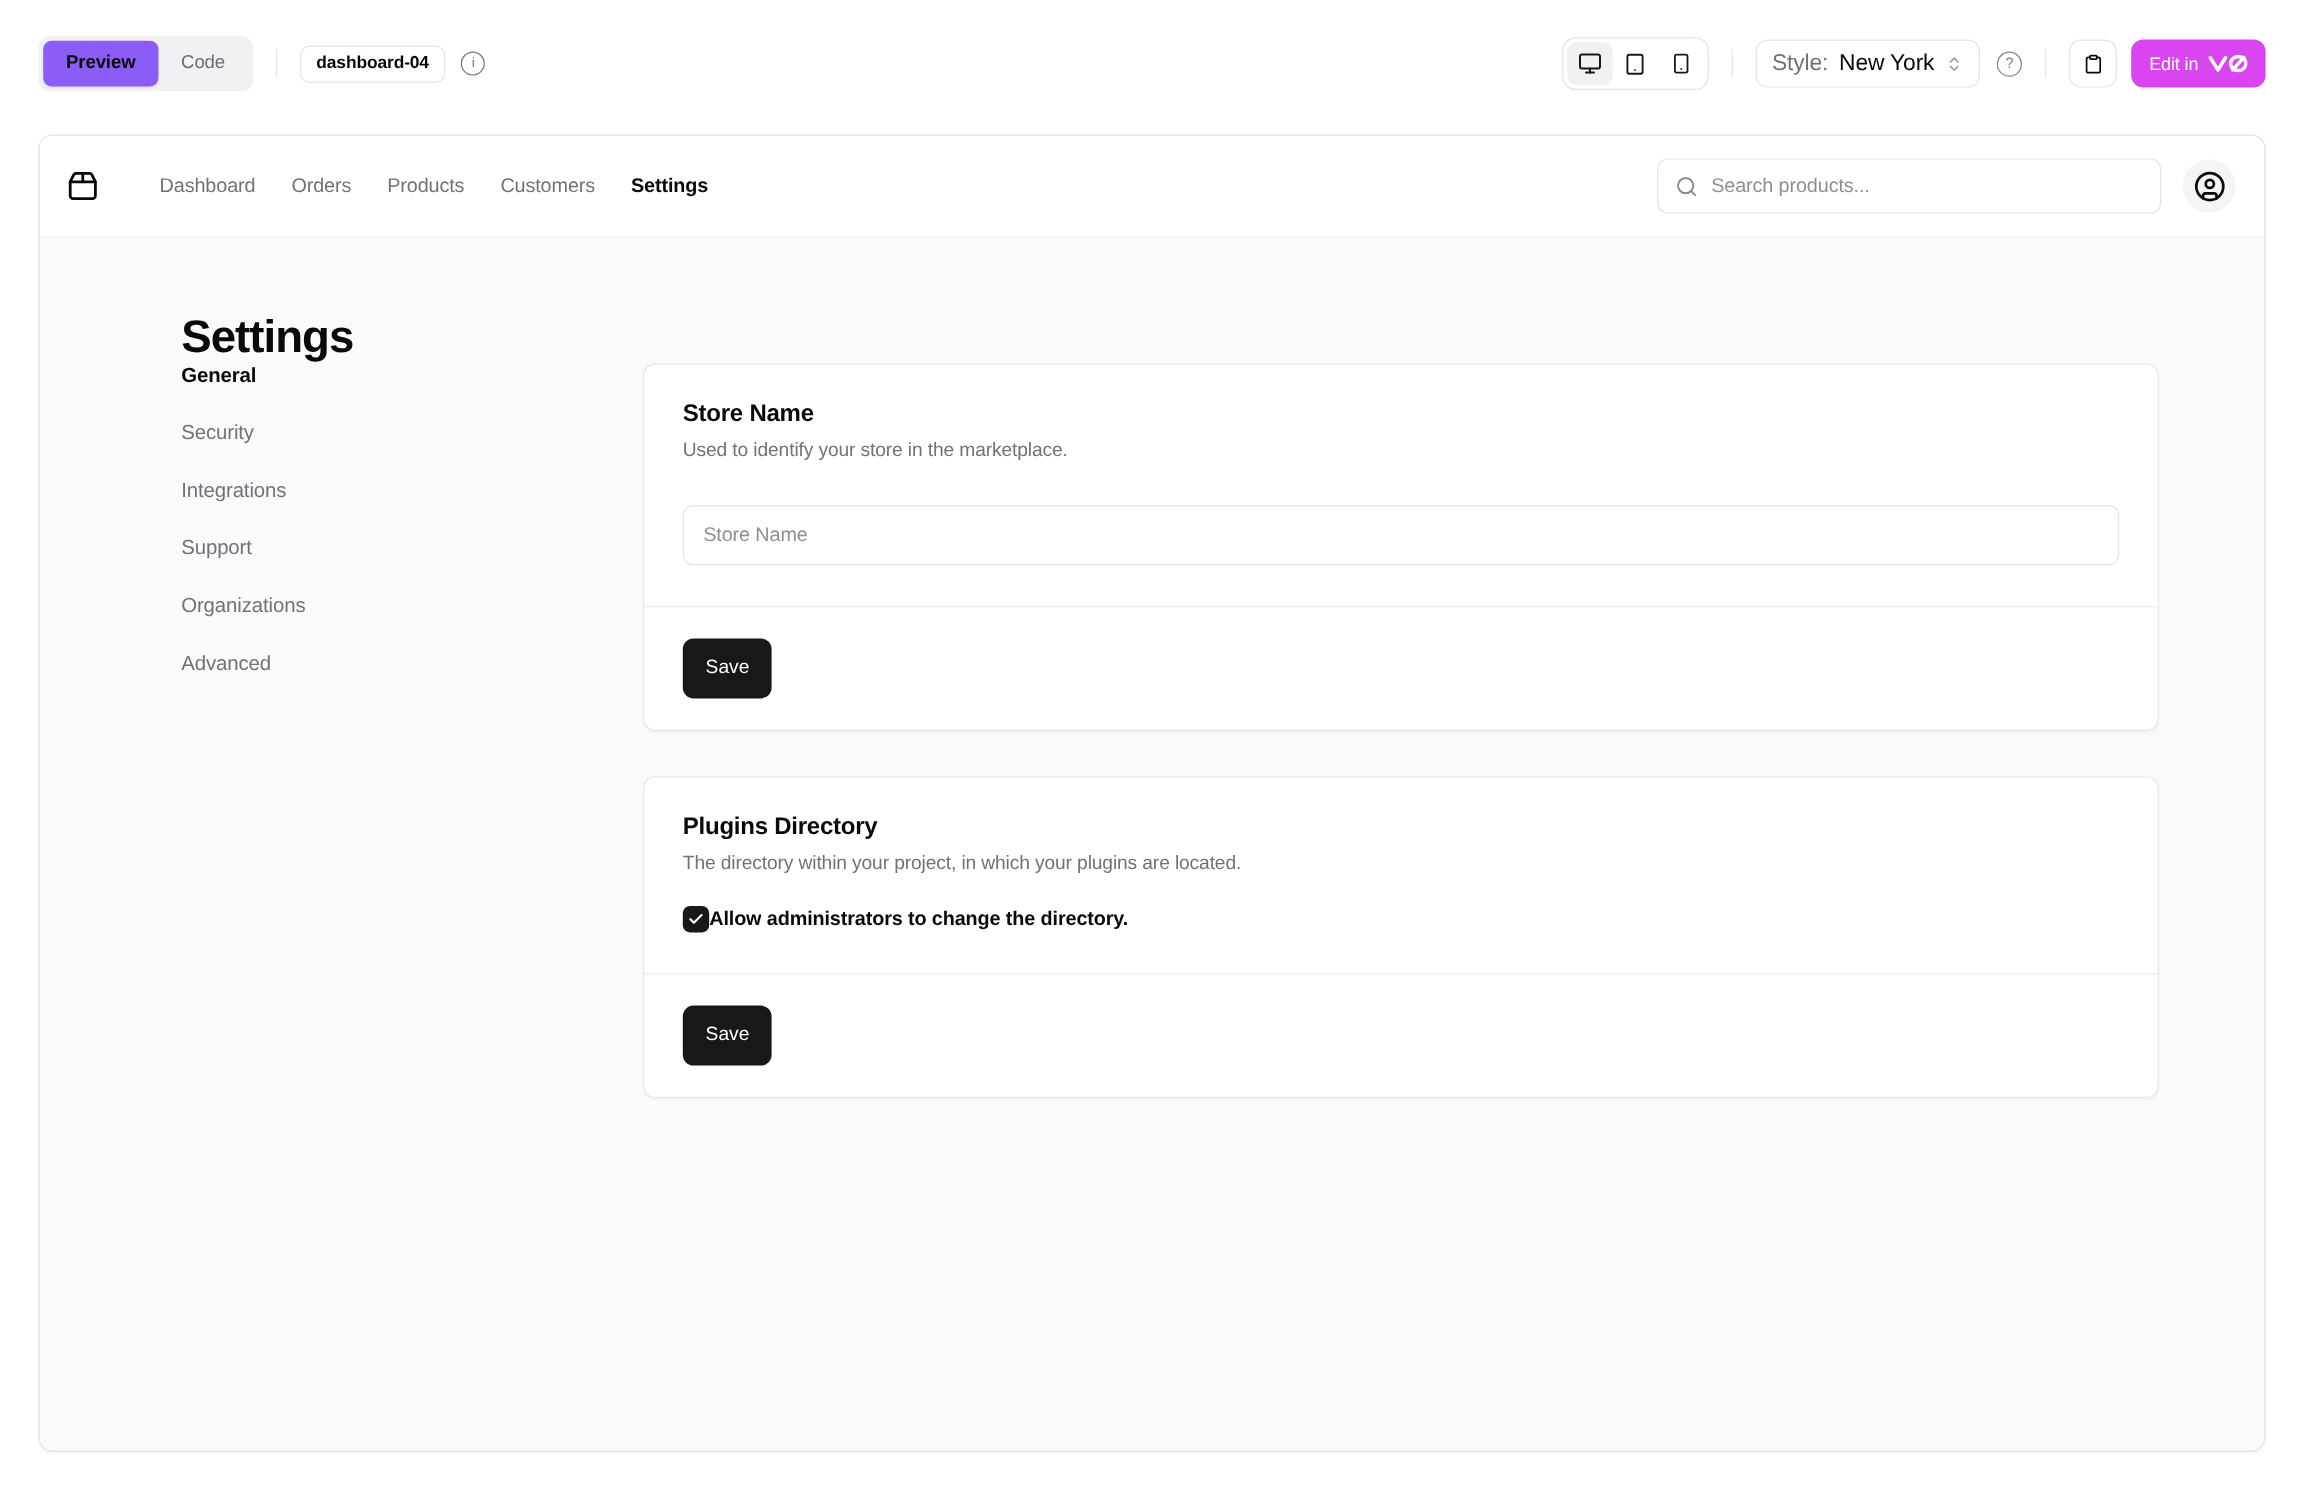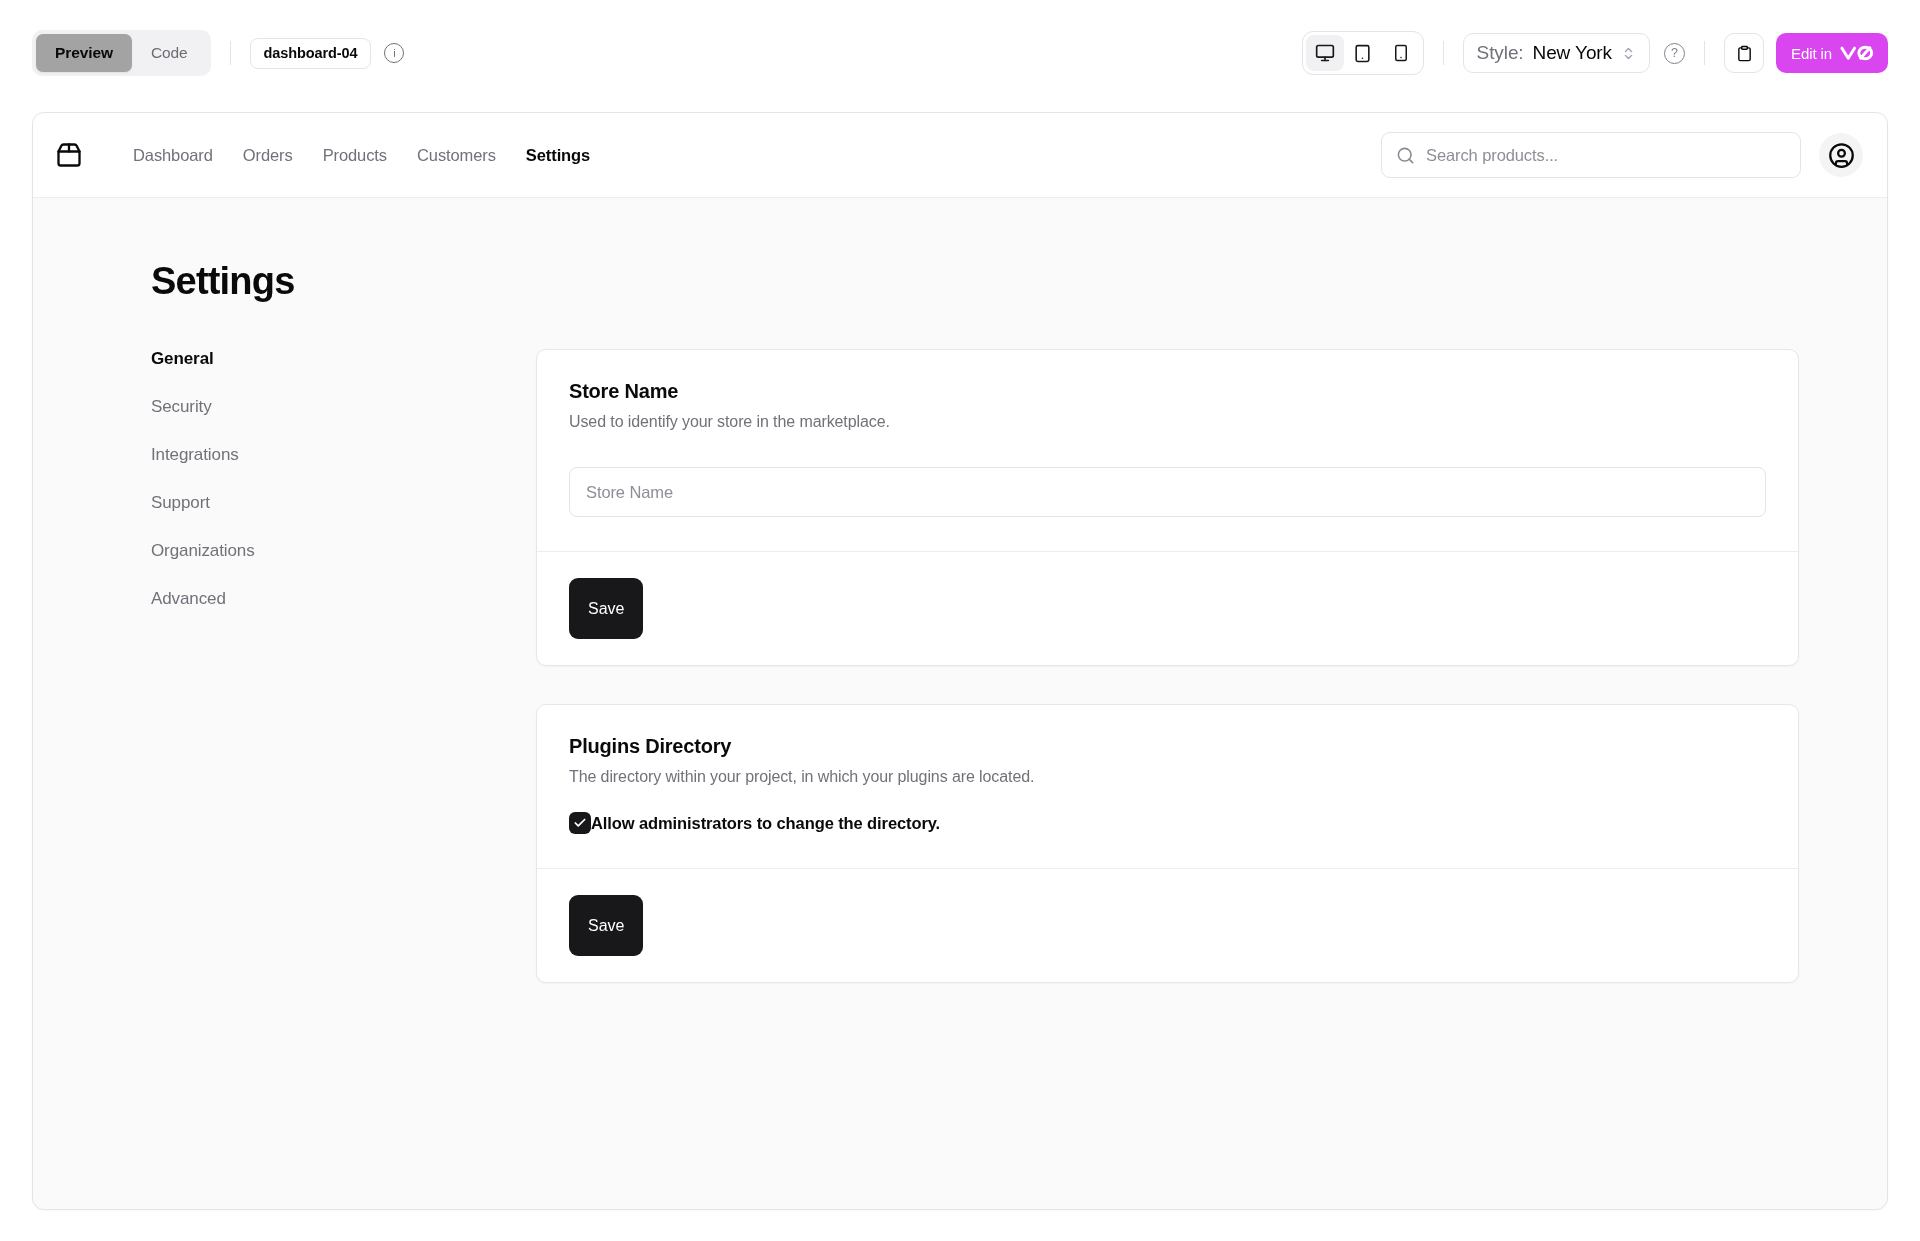--- a/index.html
+++ b/index.html
@@ -4,21 +4,21 @@
 <style>
   * { margin:0; padding:0; box-sizing:border-box; }
   html,body { width:1920px; height:1241px; background:#ffffff; overflow:hidden; }
   body { font-family:"Liberation Sans","DejaVu Sans",sans-serif; color:#0a0a0a; letter-spacing:-0.1px; }
   svg { display:block; }
 
   
   .topbar { margin:30px 32px 0; height:46px; display:flex; align-items:center; }
   .seg { background:#f1f1f3; border-radius:10px; padding:4px; display:flex; align-items:stretch; height:46px; }
   .seg-item { display:flex; align-items:center; padding:0 19px; border-radius:7px; font-size:15.5px; cursor:pointer; }
-  .seg-item.active { background:#a3a3a3; color:#09090b; font-weight:600; box-shadow:0 1px 2px rgba(0,0,0,.07); }
+  .seg-item.active { background:#8b5cf6; color:#09090b; font-weight:600; box-shadow:0 1px 2px rgba(0,0,0,.07); }
   .seg-item.inactive { color:#6b6b74; font-weight:400; }
   .tb-divider { width:1px; height:24px; background:#e4e4e7; margin:0 19px; }
   .badge { border:1px solid #e4e4e7; border-radius:8px; height:31px; display:flex; align-items:center; padding:0 13px; font-size:14.5px; font-weight:700; color:#09090b; background:#fff; }
   .ring-icon { border-radius:50%; display:flex; align-items:center; justify-content:center; color:#71717a; font-weight:400; background:transparent; }
   .info-ic { width:20px; height:20px; border:1.4px solid #71717a; font-size:11.5px; margin-left:13px; font-style:normal; }
   .help-ic { width:21px; height:21px; border:1.4px solid #81818a; font-size:12.5px; margin:0 0 0 14px; color:#81818a; }
   .tb-right { margin-left:auto; display:flex; align-items:center; }
   .device-group { border:1px solid #e4e4e7; border-radius:11px; padding:3px; display:flex; height:44px; background:#fff; }
   .device { width:38px; height:36px; display:flex; align-items:center; justify-content:center; border-radius:8px; color:#18181b; cursor:pointer; }
   .device.active { background:#f1f1f3; }
@@ -35,37 +35,37 @@
   .nav-links { display:flex; align-items:center; gap:30px; font-size:16.5px; }
   .nav-link { color:#71717a; cursor:pointer; }
   .nav-link.active { color:#09090b; font-weight:600; }
   .search-box { margin-left:auto; width:420px; height:46px; border:1px solid #e4e4e7; border-radius:9px; display:flex; align-items:center; gap:11px; padding:12px 14px; background:#fff; color:#898992; }
   .search-box input { border:none; outline:none; flex:1; font-size:16.5px; font-family:inherit; color:#0a0a0a; background:transparent; letter-spacing:-0.1px; }
   .search-box input::placeholder { color:#8e8e97; }
   .avatar-btn { margin-left:18px; width:44px; height:44px; border-radius:50%; background:#f4f4f5; display:flex; align-items:center; justify-content:center; color:#0a0a0a; cursor:pointer; }
 
   .content { height:calc(100% - 85px); background:#fafafa; padding:62px 88px 0 118px; }
   .page-title { font-size:38px; font-weight:700; letter-spacing:-0.8px; color:#0a0a0a; }
-  .layout { display:grid; grid-template-columns:385px 1fr; margin-top:46px; align-items:start; }
+  .layout { display:grid; grid-template-columns:385px 1fr; align-items:start; }
   .sidenav { display:flex; flex-direction:column; gap:28px; font-size:17px; }
   .sidenav-item { color:#71717a; cursor:pointer; }
   .sidenav-item.active { color:#09090b; font-weight:700; }
 
   .card { background:#ffffff; border:1px solid #e7e7ea; border-radius:10px; box-shadow:0 1px 2px rgba(0,0,0,.04); }
   .card + .card { margin-top:38px; }
   .card-body { padding:30px 32px 34px; }
   .card-title { font-size:20px; font-weight:700; color:#0a0a0a; letter-spacing:-0.2px; }
   .card-desc { margin-top:10px; font-size:16px; color:#71717a; }
   .text-input { margin-top:36px; width:100%; height:50px; border:1px solid #e4e4e7; border-radius:8px; padding:0 16px; font-size:16.5px; font-family:inherit; color:#0a0a0a; outline:none; background:#fff; letter-spacing:-0.1px; }
   .text-input::placeholder { color:#8e8e97; }
   .check-row { margin-top:26px; display:flex; align-items:center; }
   .checkbox { width:22px; height:22px; background:#18181b; border-radius:6px; display:flex; align-items:center; justify-content:center; color:#fff; cursor:pointer; flex:none; }
   .check-label { font-size:16.5px; font-weight:600; color:#0a0a0a; }
   .card-footer { border-top:1px solid #ededf0; padding:26px 32px; }
-  .save-btn { height:61px; padding:0 19px; background:#18181b; color:#ffffff; border:none; border-radius:9px; font-size:16px; font-weight:500; font-family:inherit; cursor:pointer; }
+  .save-btn { height:50px; padding:0 19px; background:#18181b; color:#ffffff; border:none; border-radius:9px; font-size:16px; font-weight:500; font-family:inherit; cursor:pointer; }
 </style>
 </head>
 <body>
 
 <div class="topbar">
   <div class="seg">
     <div class="seg-item active">Preview</div>
     <div class="seg-item inactive">Code</div>
   </div>
   <div class="tb-divider"></div>

